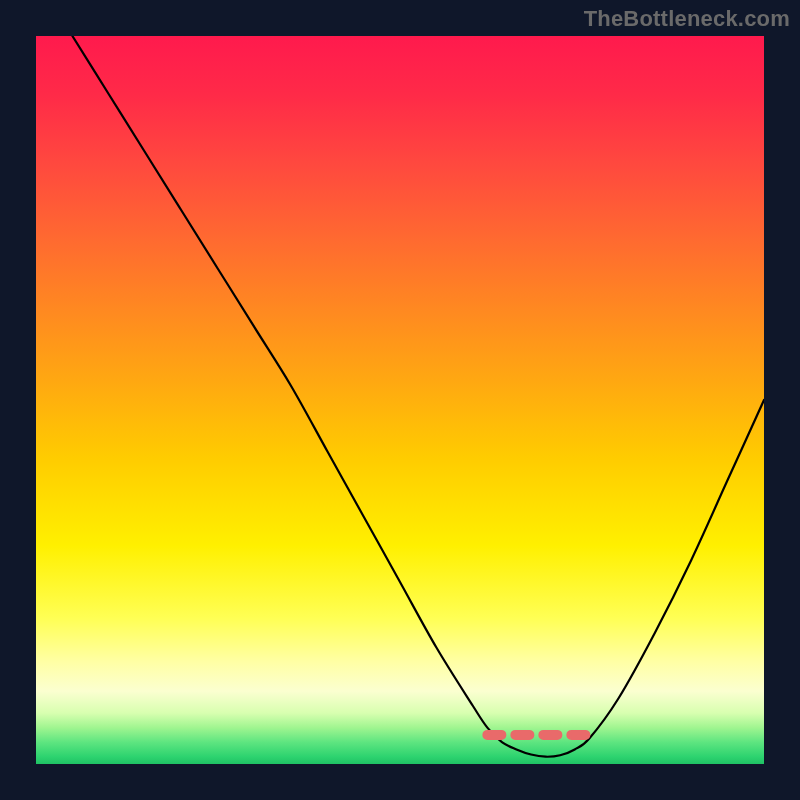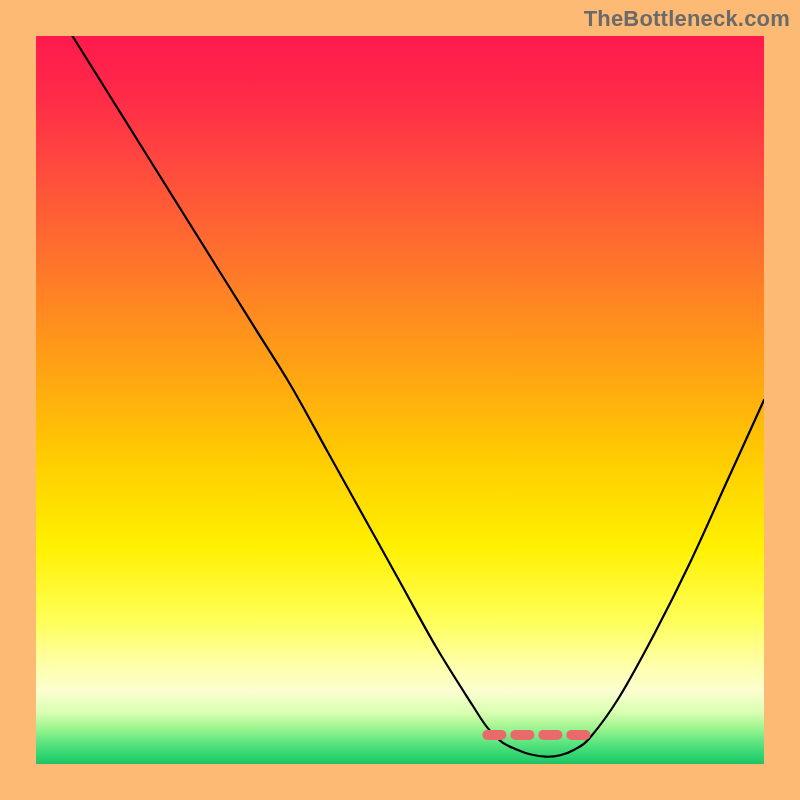--- a/index.html
+++ b/index.html
@@ -1,21 +1,21 @@
 <!DOCTYPE html>
 <html><head>
 <meta charset="utf-8">
 <style>
   * { margin: 0; padding: 0; box-sizing: border-box; }
   html, body { width: 800px; height: 800px; overflow: hidden; background: #000; }
   .container {
     width: 800px;
     height: 800px;
     position: relative;
-    background: #fdba74;
+    background: #0f172a;
   }
   .plot-area {
     position: absolute;
     left: 36px;
     top: 36px;
     width: 728px;
     height: 728px;
     background: linear-gradient(to bottom,
       #ff1a4d 0%,
       #ff2a48 8%,

